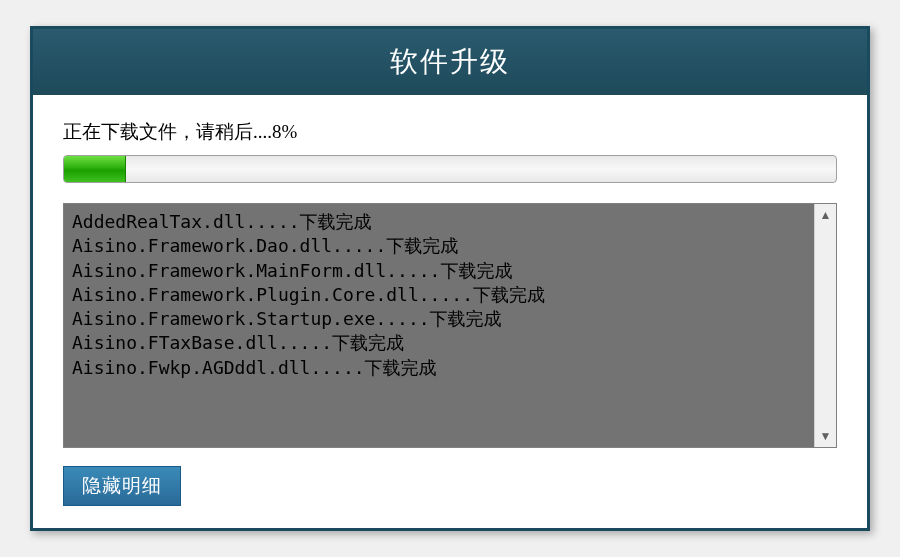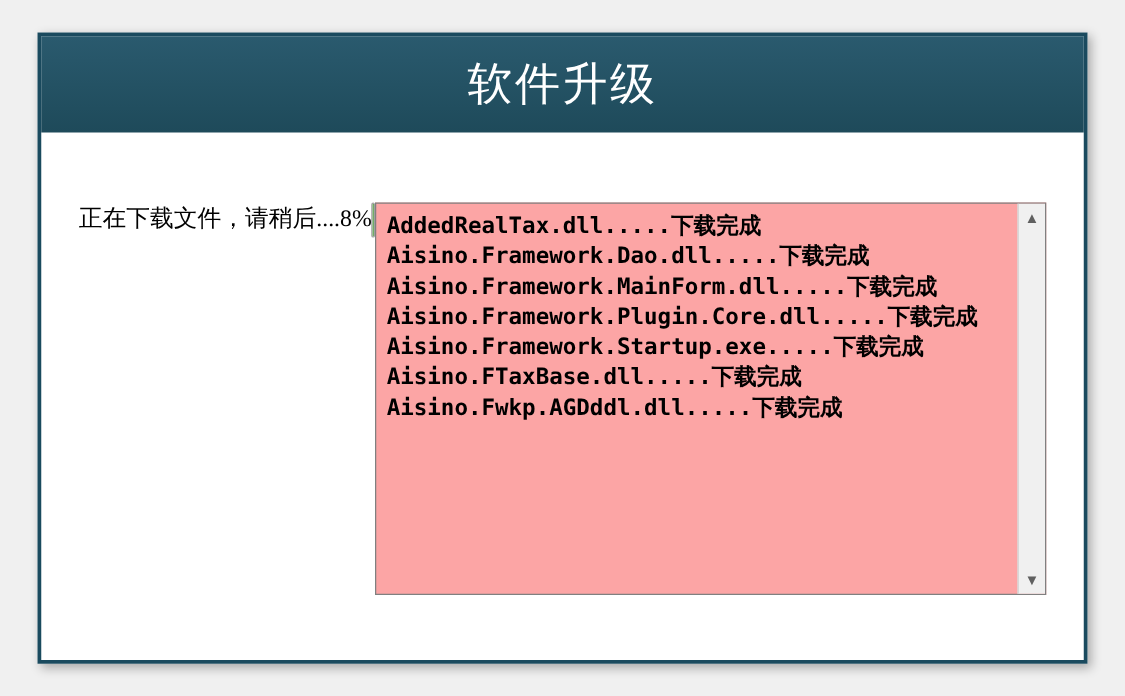--- a/index.html
+++ b/index.html
@@ -21,32 +21,31 @@
       height: 505px;
       background: #ffffff;
       border: 3px solid #1a4a5e;
       box-shadow: 3px 3px 8px rgba(0,0,0,0.3);
       display: flex;
       flex-direction: column;
     }
     .titlebar {
       background: linear-gradient(to bottom, #2a5a6e, #1e4a5a);
       color: #ffffff;
-      font-size: 36px;
+      font-size: 28px;
       padding: 14px 0;
       text-align: center;
       font-family: "Microsoft YaHei", "微软雅黑", sans-serif;
       letter-spacing: 2px;
     }
     .content {
       flex: 1;
-      padding: 24px 30px 34px 30px;
+      padding: 24px 30px 22px 30px;
       display: flex;
-      flex-direction: row;
-      margin-top: 32px;
+      flex-direction: column;
     }
     .status-text {
       font-size: 19px;
       margin-bottom: 10px;
       color: #000;
     }
     .progress-bar {
       height: 28px;
       border: 1px solid #a0a0a0;
       border-radius: 4px;
@@ -57,25 +56,24 @@
     }
     .progress-fill {
       height: 100%;
       background: linear-gradient(to bottom, #6be040 0%, #2eb010 45%, #19a000 55%, #3ec020 100%);
       width: 8%;
       border-right: 1px solid #1a8000;
     }
     .log-container {
       flex: 1;
       border: 1px solid #808080;
-      background: #fca5a5;
+      background: #737373;
       position: relative;
       display: flex;
       margin-bottom: 18px;
-      font-weight: bold;
     }
     .log-text {
       flex: 1;
       padding: 6px 8px;
       font-family: "SimSun", "宋体", monospace;
       font-size: 18px;
       line-height: 1.35;
       overflow: hidden;
       white-space: pre;
       color: #000;
@@ -138,16 +136,17 @@
 Aisino.Framework.Startup.exe.....下载完成
 Aisino.FTaxBase.dll.....下载完成
 Aisino.Fwkp.AGDddl.dll.....下载完成</div>
       <div class="scrollbar">
         <div class="scroll-arrow">▲</div>
         <div class="scroll-arrow">▼</div>
       </div>
     </div>
     <div class="button-row">
       <div class="button-group-right">
+        <button class="btn">隐藏明细</button>
       </div>
     </div>
   </div>
 </div>
 
 </body></html>

